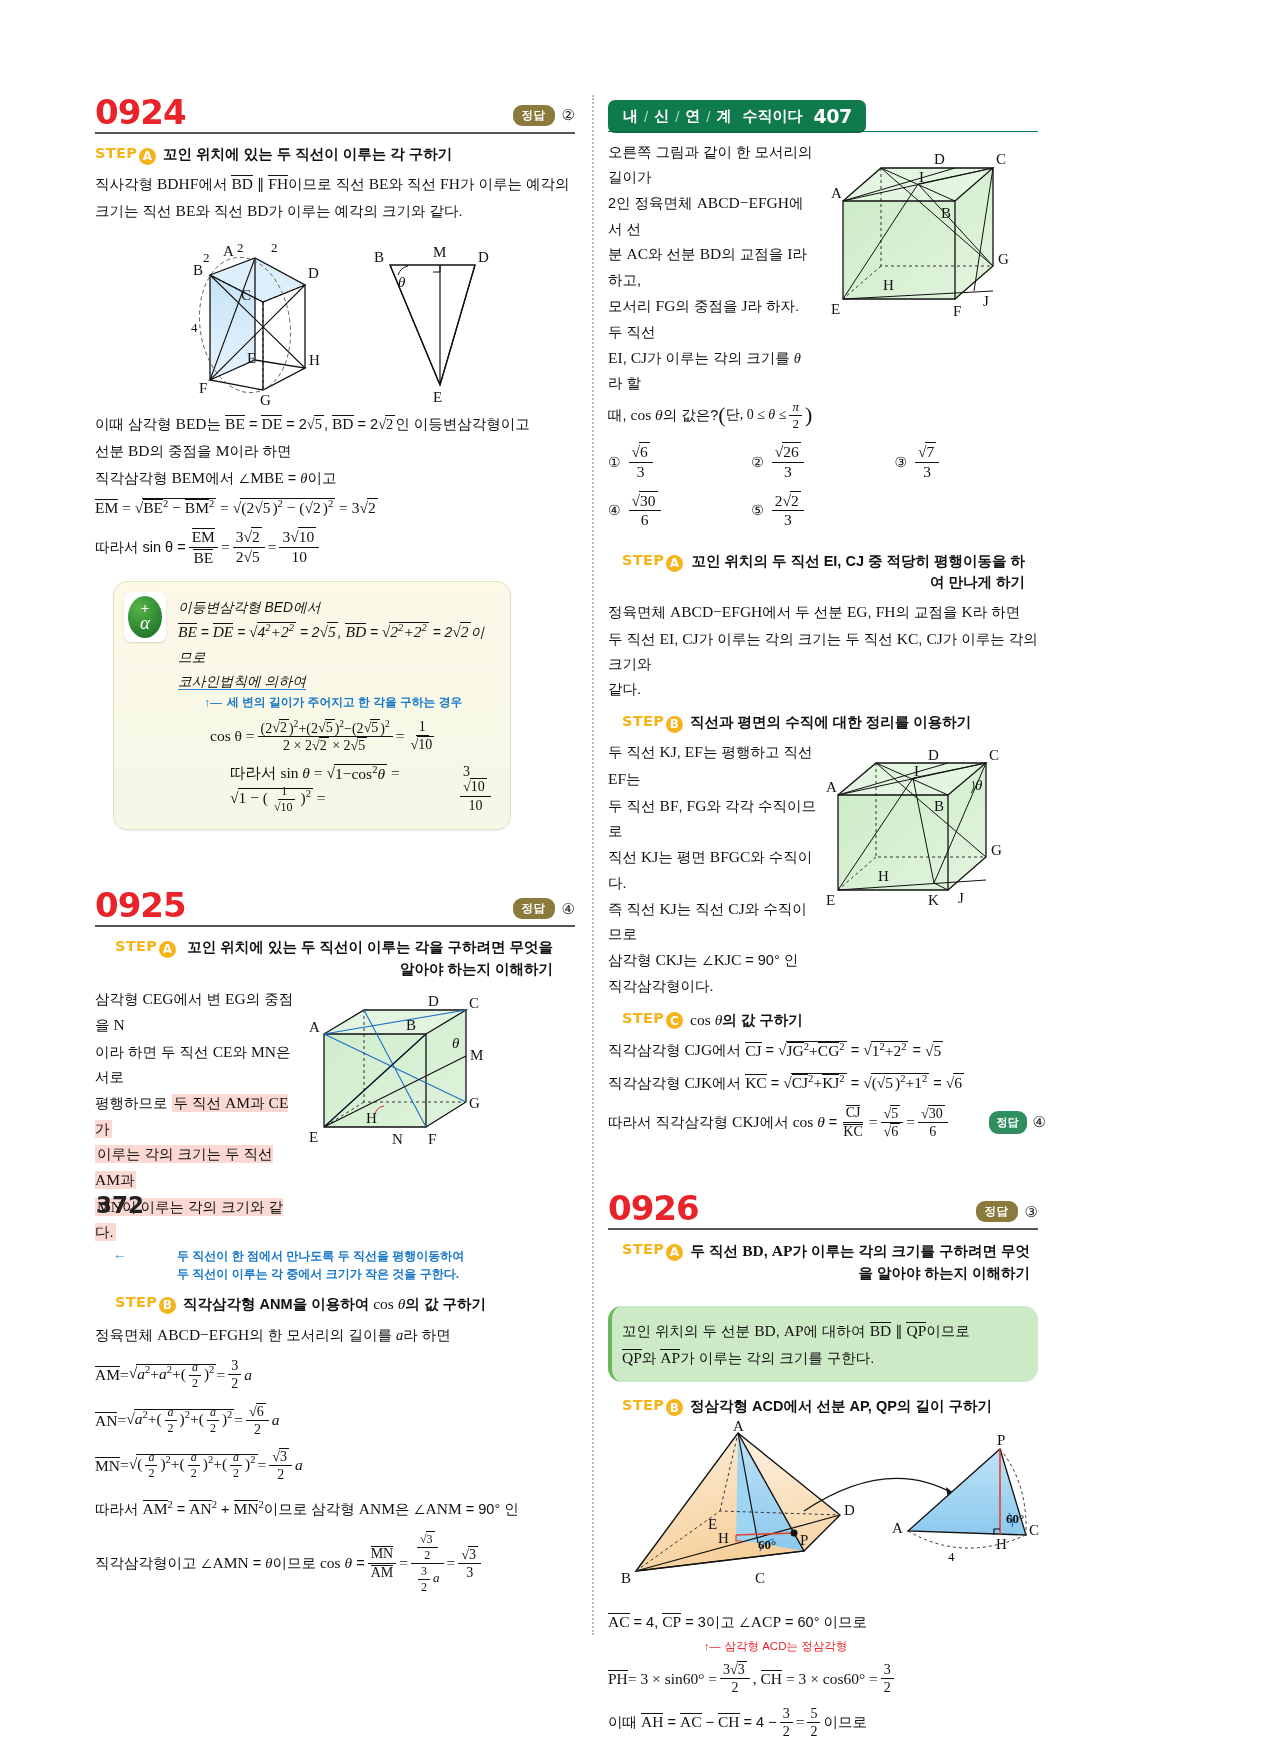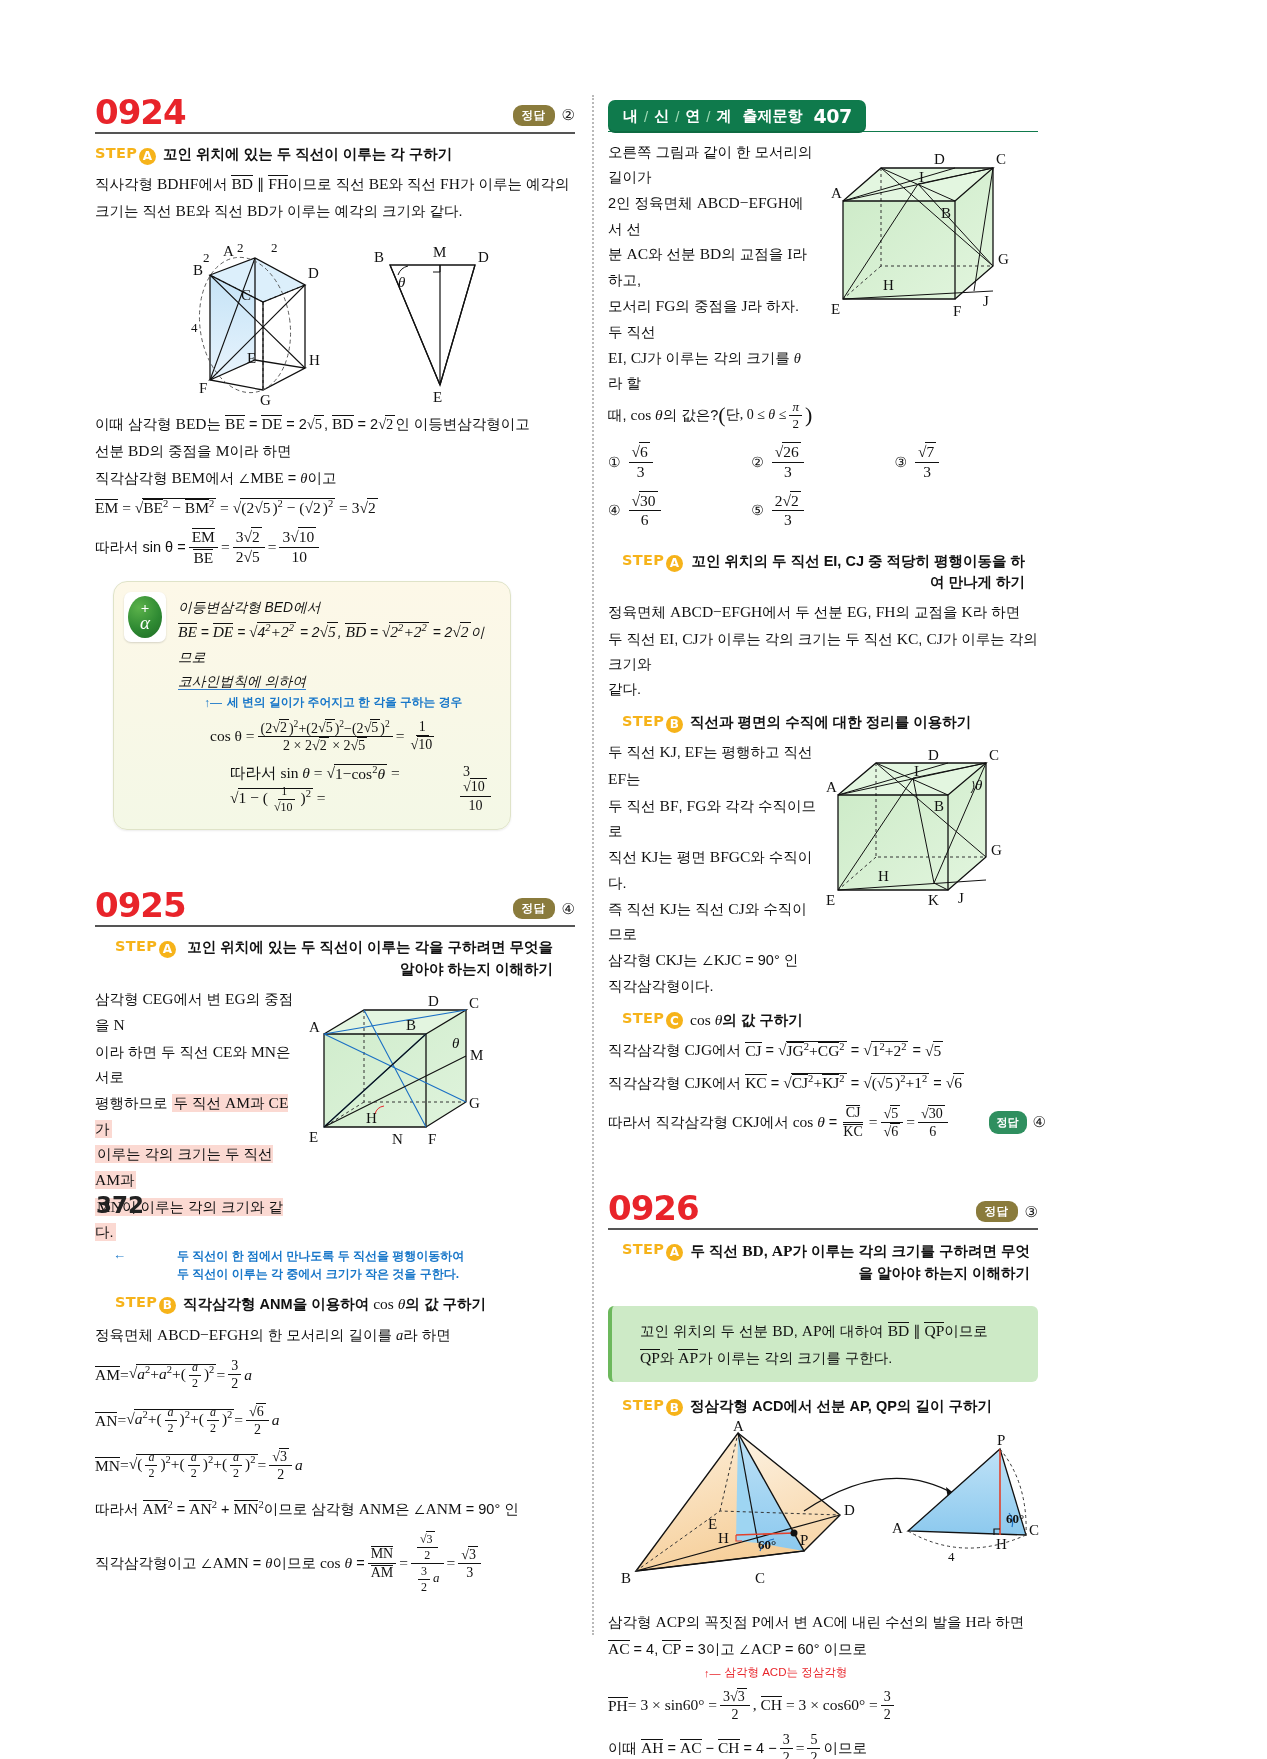--- a/index.html
+++ b/index.html
@@ -96,22 +96,22 @@
     font-family:"Liberation Serif",serif;line-height:0.85;
   }
   .alpha-ball .p{font-size:15px;font-weight:bold;}
   .alpha-ball .a{font-size:19px;font-style:italic;}
   .underline-blue{border-bottom:1.5px solid #2f7fd0;}
   .callout{color:#1877c9;font-weight:bold;font-size:11.8px;}
   .callout-line{display:flex;align-items:center;gap:5px;margin:1px 0 4px 26px;}
   .callout-arrow{color:#1877c9;font-size:12px;}
   .hl-pink{background:#fbd9d2;padding:1px 2px;}
   .greenbox{
-    background:#cdeac6;border-left:4px solid #6cb85c;border-radius:6px;
-    padding:11px 28px;margin:22px 0 14px;font-size:14.5px;line-height:1.8;
+    background:#cdeac6;border-left:4px solid #6cb85c;border-radius:14px;
+    padding:11px 10px;margin:22px 0 14px;font-size:14.5px;line-height:1.8;
   }
 
   
   .ns-wrap{position:relative;margin-bottom:8px;}
   .ns-banner{
     display:inline-flex;align-items:center;gap:5px;
     background:#0f7a4c;color:#fff;border-radius:7px 7px 7px 7px;
     padding:5px 14px 6px;font-weight:bold;font-size:15px;
     box-shadow:inset 0 -2px 0 rgba(0,0,0,.12);
   }
@@ -430,21 +430,21 @@
 
     <div class="ns-wrap">
       <span class="ns-banner">
         <span class="seg">내</span>
           <span class="slash">/</span>
           <span class="seg">신</span>
           <span class="slash">/</span>
           <span class="seg">연</span>
           <span class="slash">/</span>
           <span class="seg">계</span>
-        <span style="margin-left:5px;">출제문항</span>
+        <span style="margin-left:5px;">수직이다</span>
         <span class="code">407</span>
       </span>
       <div class="ns-rule" style="margin-top:-2px;"></div>
     </div>
 
     <div style="display:flex;gap:20px;">
       <div class="txt" style="width:205px;">
         <div>오른쪽 그림과 같이 한 모서리의 길이가</div>
         <div>2인 정육면체 <span class="mth">ABCD−EFGH</span>에서 선</div>
         <div>분 <span class="mth">AC</span>와 선분 <span class="mth">BD</span>의 교점을 <span class="mth">I</span>라 하고,</div>
@@ -683,21 +683,20 @@
         <text class="lbl" x="389" y="22">P</text>
         <text class="lbl" x="284" y="110">A</text>
         <text class="lbl" x="421" y="112">C</text>
         <text class="lbl" x="388" y="126">H</text>
         <text class="lbl-s" x="398" y="100" fill="#1a6fc4" font-weight="bold">60°</text>
         <text class="lbl-s" x="340" y="138">4</text>
       </svg>
     </div>
 
     <div class="txt">
-      <div>삼각형 <span class="mth">ACP</span>의 꼭짓점 <span class="mth">P</span>에서 변 <span class="mth">AC</span>에 내린 수선의 발을 <span class="mth">H</span>라 하면</div>
       <div><span class="mth ov">AC</span> = 4, <span class="mth ov">CP</span> = 3이고 ∠<span class="mth">ACP</span> = 60° 이므로</div>
       <div style="margin:1px 0 2px 96px;display:flex;align-items:center;gap:4px;">
         <span style="color:#e8242a;font-size:11px;">↑—</span>
         <span class="red-note">삼각형 ACD는 정삼각형</span>
       </div>
       <div style="display:flex;align-items:center;margin-top:6px;" class="mth">
         <span class="ov">PH</span> = 3 × sin60° =
         <span class="frac" style="font-size:14px;">
             <span class="num">3<span class="sqrt">√<span class="rad">3</span></span></span>
             <span class="den">2</span>

